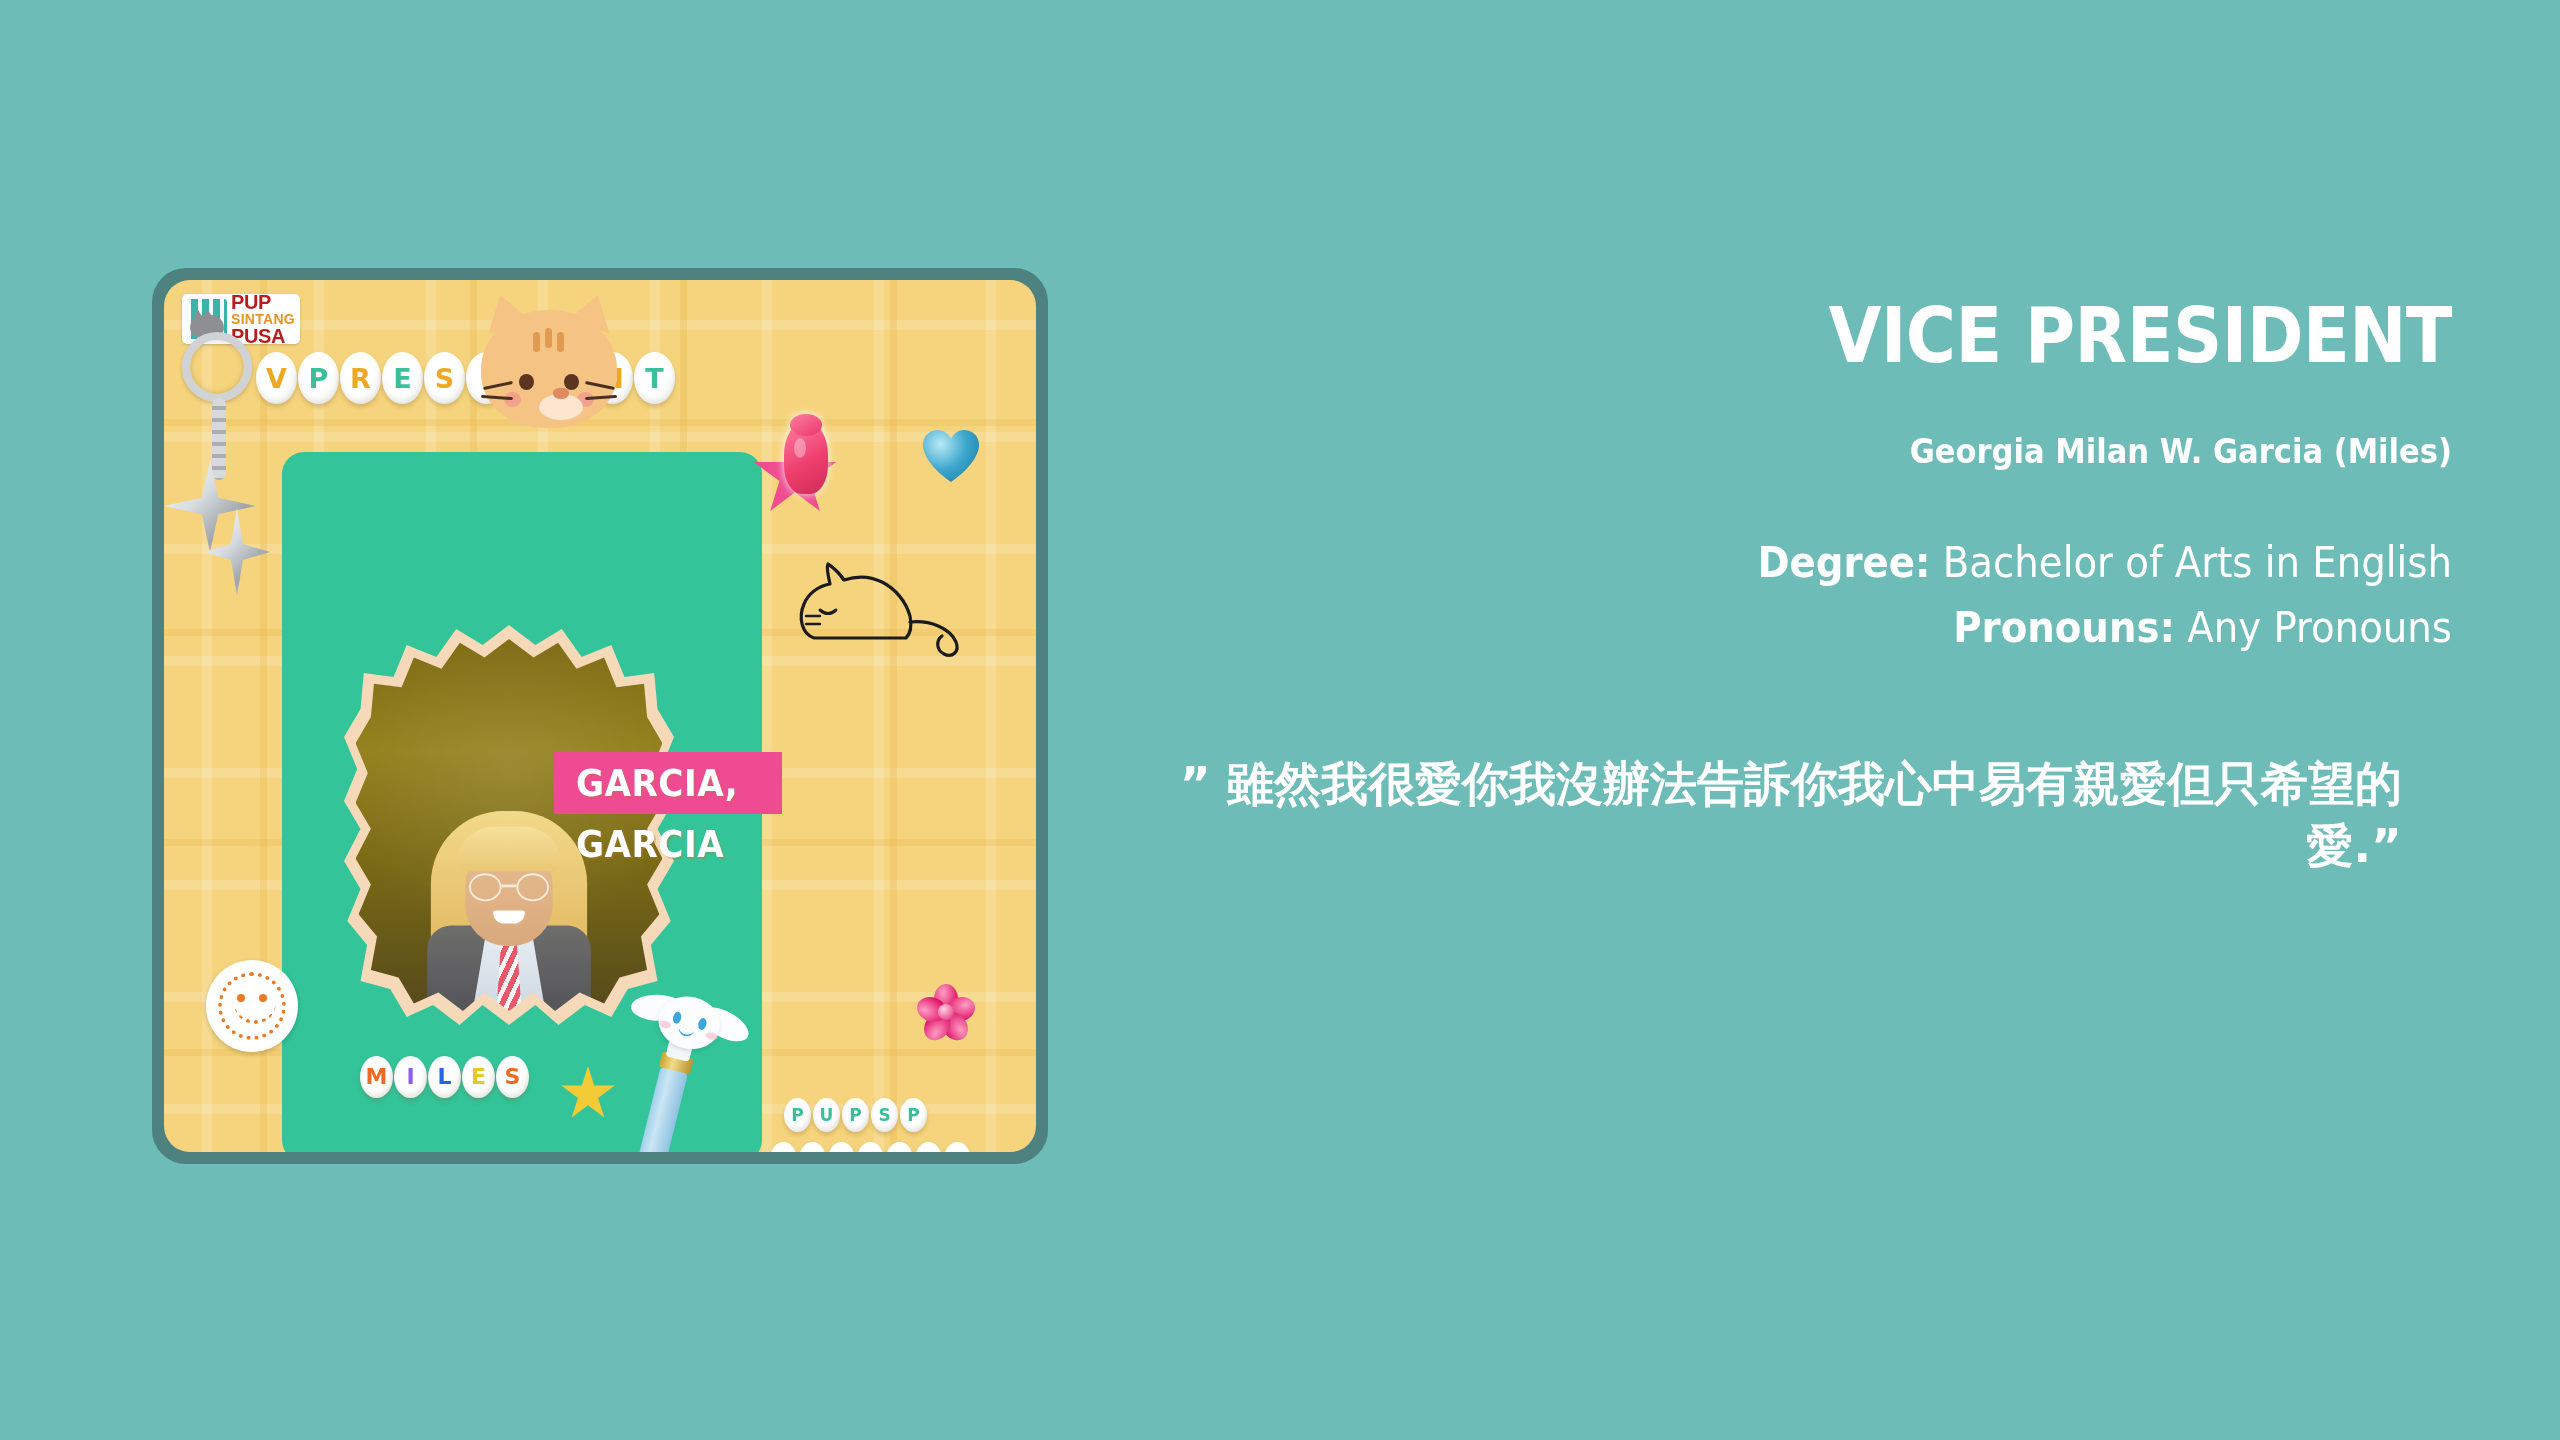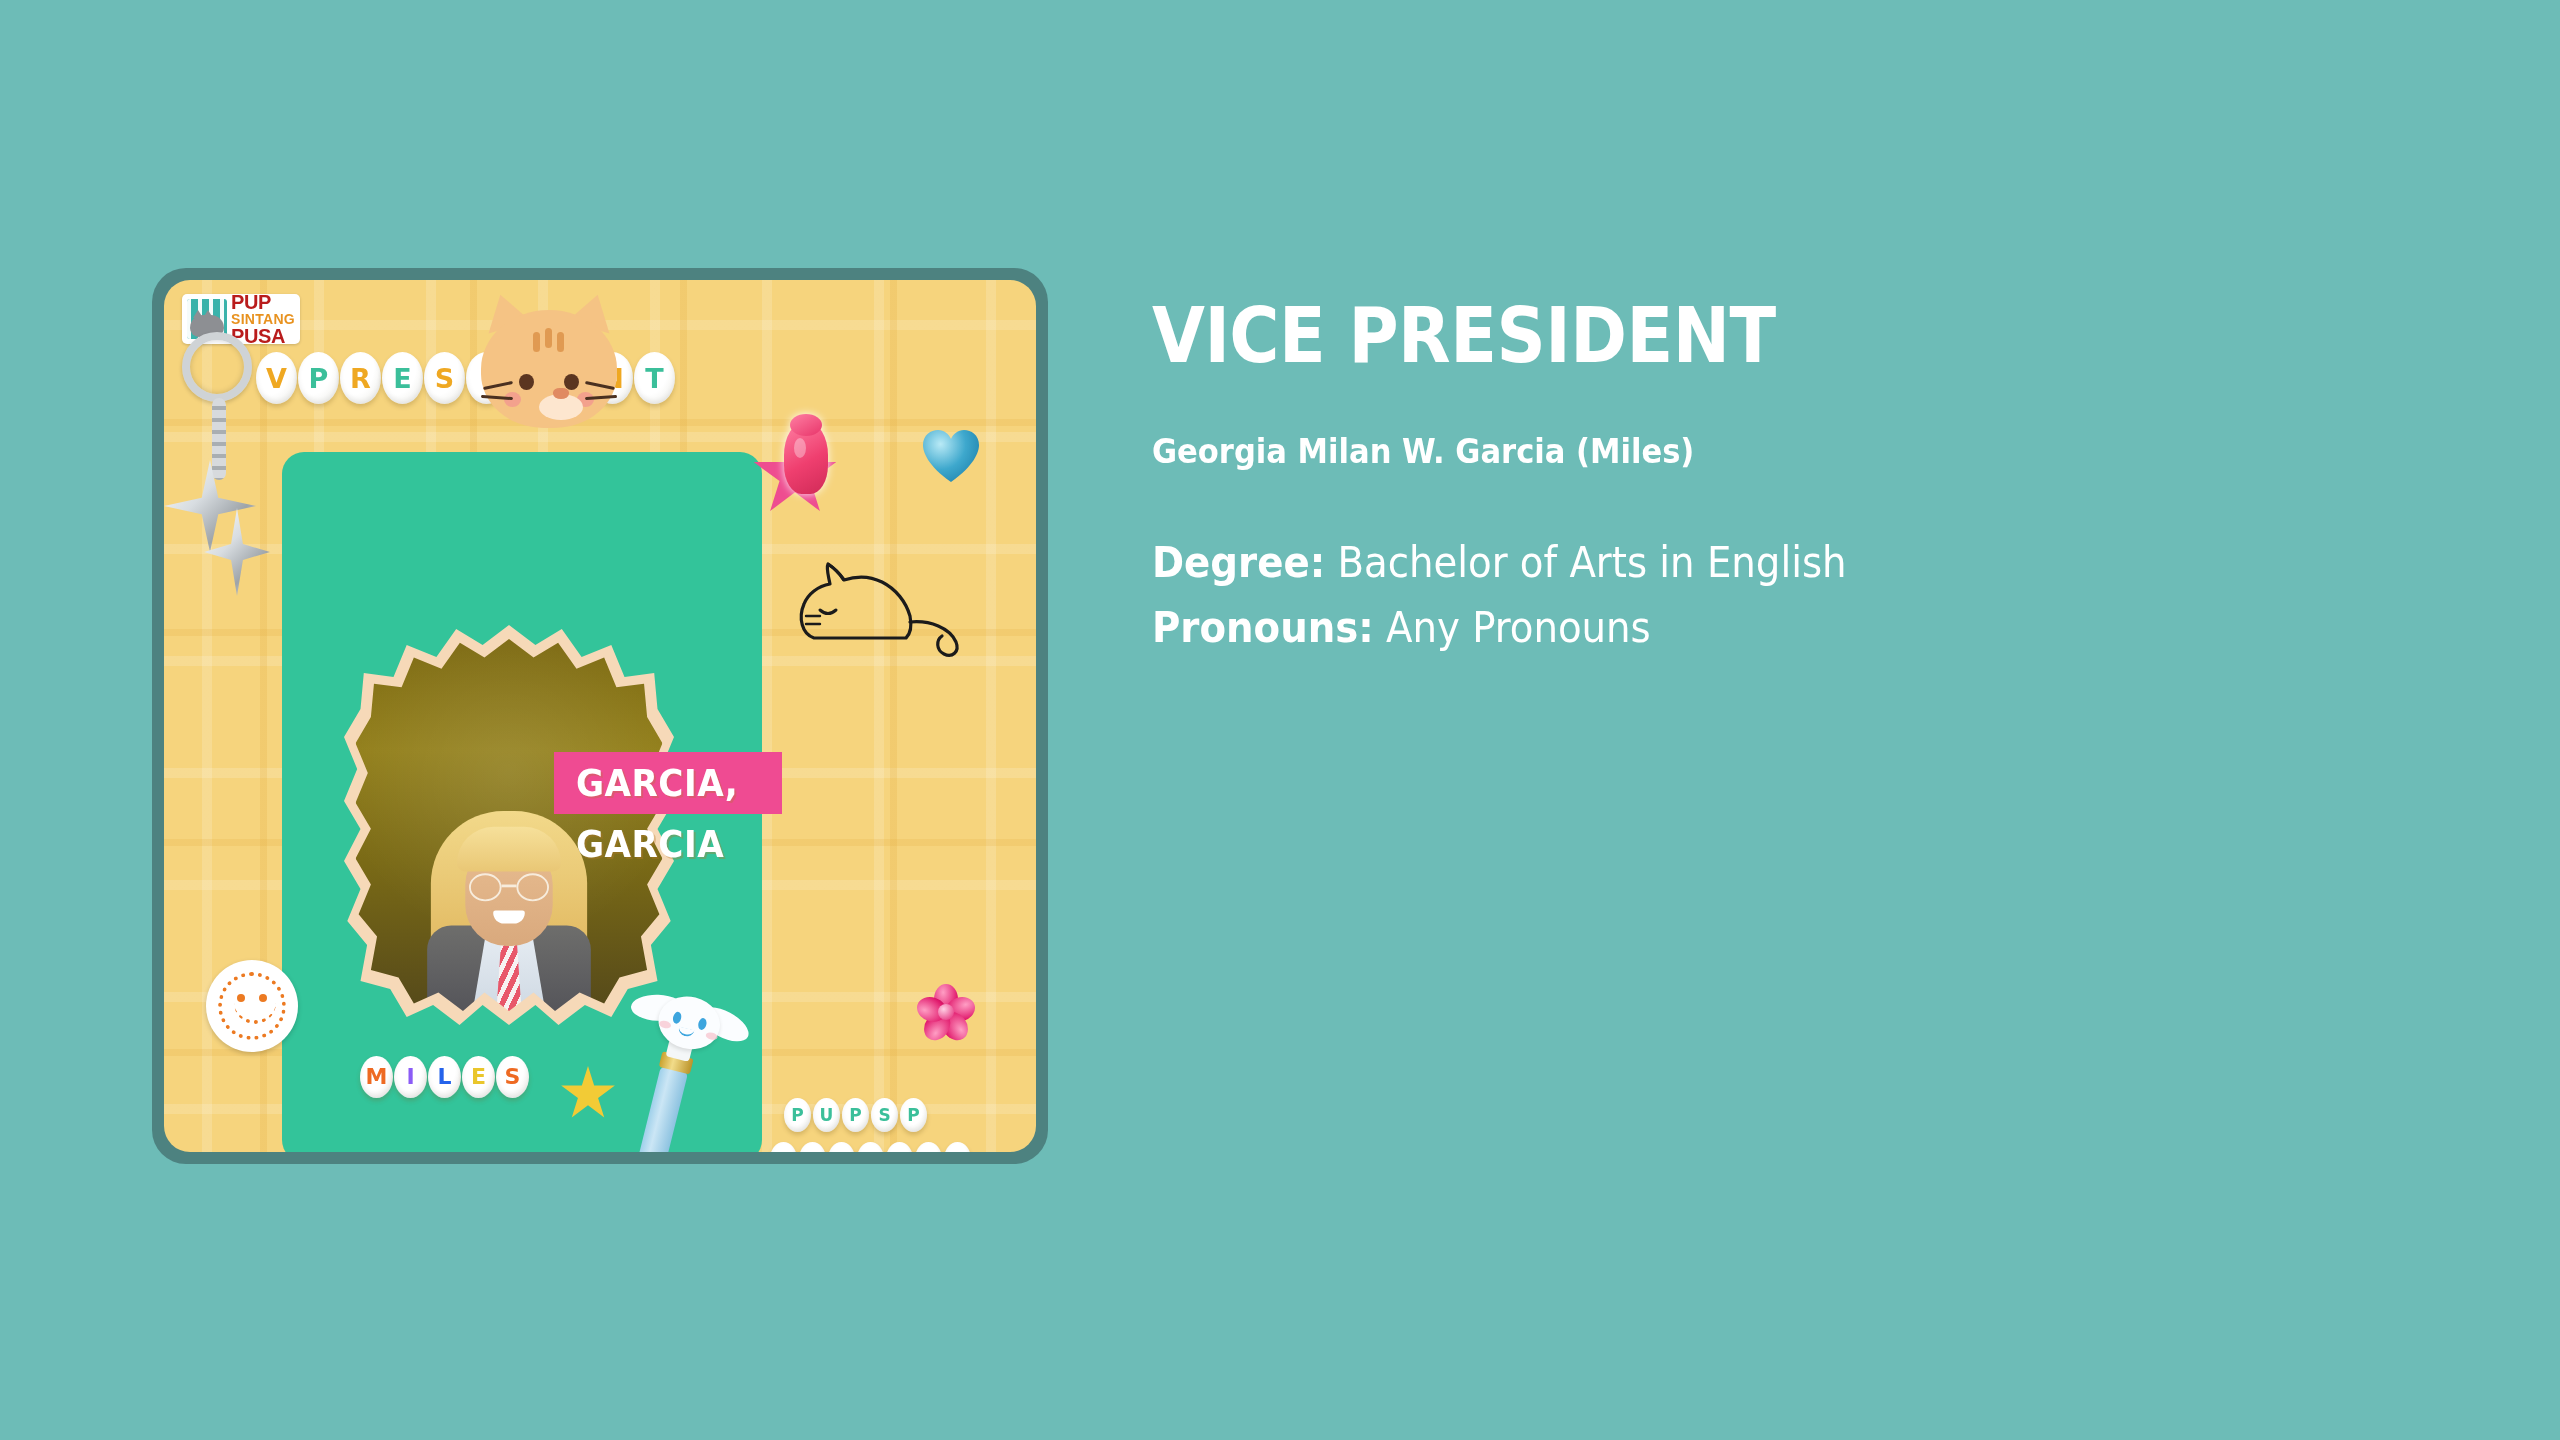--- a/index.html
+++ b/index.html
@@ -384,21 +384,21 @@
   }
   .dog-blush{position:absolute;top:34px;width:12px;height:7px;background:#f7c8d2;border-radius:50%;opacity:.8}
   .dog-blush.l{left:32px}.dog-blush.r{left:80px}
 
   
   #bead-pupsp{ left:620px; top:818px; gap:2px; }
   #bead-execomm{ left:606px; top:862px; gap:2px; }
 
   
   .info{
-    position:absolute; left:1152px; top:298px; width:1300px;
+    position:absolute; left:1152px; top:298px; width:1300px;text-align:right;
   }
   .info-title{
     color:#fff; font-weight:bold; font-size:76px; line-height:1;
     letter-spacing:-.5px;
     font-family:"DejaVu Sans Condensed","Liberation Sans Narrow","Liberation Sans",sans-serif;
     margin-bottom:58px;
   }
   .info-name{
     color:#fff; font-weight:bold; font-size:34px; line-height:1.15;
     font-family:"DejaVu Sans Condensed","Liberation Sans Narrow","Liberation Sans",sans-serif;
@@ -592,15 +592,16 @@
     <div class="info-block">
       <b>Degree:</b>
       <span>Bachelor of Arts in English</span>
     </div>
 
     <div class="info-block">
       <b>Pronouns:</b>
       <span>Any Pronouns</span>
     </div>
 
+    <div class="info-quote">” 雖然我很愛你我沒辦法告訴你我心中易有親愛但只希望的愛.”</div>
   </div>
 
 </div>
 
 </body></html>

